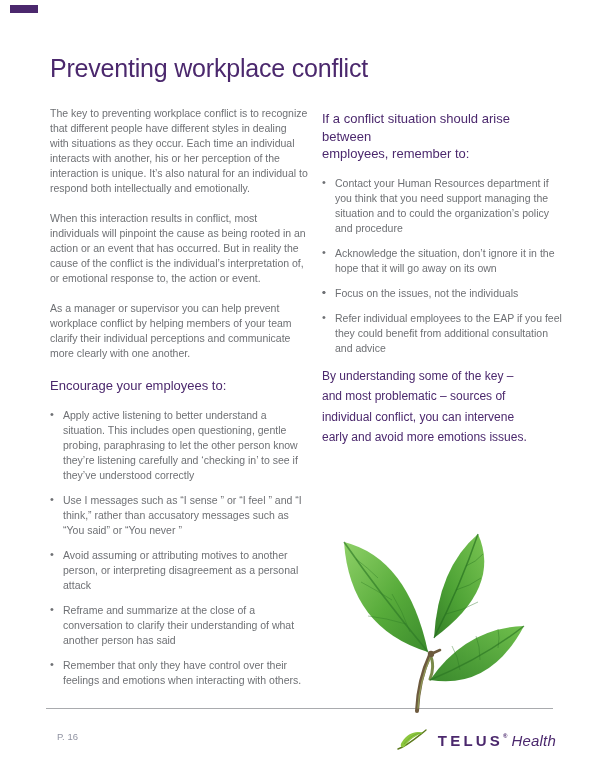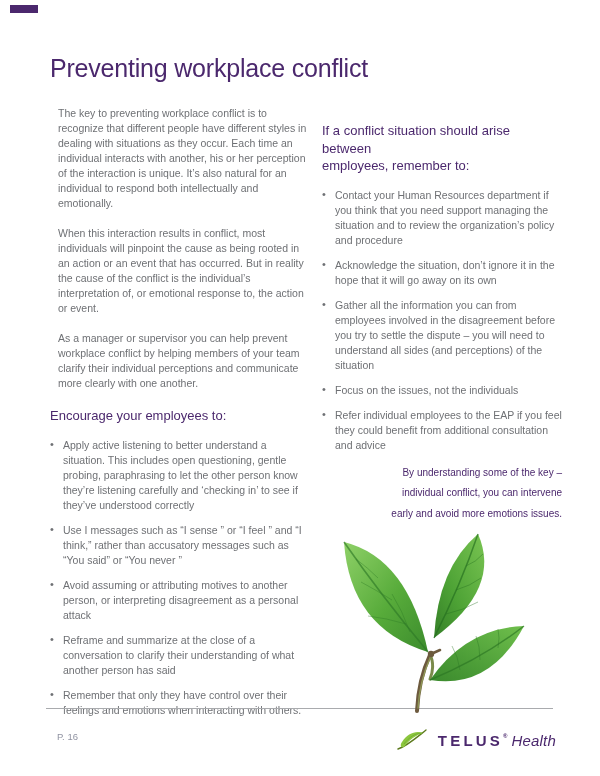--- a/index.html
+++ b/index.html
@@ -14,36 +14,36 @@
     background:#4b286d;
   }
   .title{
     position:absolute; left:50px; top:54px; width:520px;
     font-size:25px; font-weight:400; letter-spacing:-0.2px;
     color:#4b286d;
   }
   .col{ position:absolute; top:106px; color:#6e7074; font-size:10.5px; line-height:15px; }
   .col-left{ left:50px;  width:258px; }
   .col-right{ left:322px; width:240px; }
-  .col p{ margin:0 0 15px 8px; }
+  .col p{ margin:0 0 15px 0; }
   .sub-heading{
     font-size:13px; line-height:17.5px; font-weight:400; color:#4b286d;
     margin:16px 0 13px 0;
   }
-  .col-right .sub-heading{ margin-top:16px; }
+  .col-right .sub-heading{ margin-top:4px; }
   .sub-heading span{ display:block; }
   ul.bullets{ list-style:none; margin:0; padding:0; }
   ul.bullets li{
     position:relative; padding-left:13px; margin-bottom:10px;
   }
   ul.bullets li .dot{
     position:absolute; left:0; top:-1px; font-size:11px; color:#6e7074;
   }
   .pull-quote{
-    font-size:10px; line-height:20.5px; color:#4b286d;text-align:right;
+    font-size:12px; line-height:20.5px; color:#4b286d;
   }
   .pull-quote span{ display:block; }
   .footer-line{
     position:absolute; left:46px; top:708px; width:507px; height:1px;
     background:#a9abae;
   }
   .page-number{
     position:absolute; left:57px; top:731px;
     font-size:9.5px; color:#9093a2;
   }
@@ -84,28 +84,29 @@
       <li><span class="dot">•</span><span>Remember that only they have control over their feelings and emotions when interacting with others.</span></li>
     </ul>
   </div>
 
   <div class="col col-right">
     <h2 class="sub-heading">
       <span>If a conflict situation should arise between</span>
       <span>employees, remember to:</span>
     </h2>
     <ul class="bullets">
-      <li><span class="dot">•</span><span>Contact your Human Resources department if you think that you need support managing the situation and to review the organization’s policy and procedure</span></li>
+      <li><span class="dot">•</span><span>Contact your Human Resources department if you think that you need support managing the situation and to could the organization’s policy and procedure</span></li>
       <li><span class="dot">•</span><span>Acknowledge the situation, don’t ignore it in the hope that it will go away on its own</span></li>
-      <li><span class="dot">•</span><span>Gather all the information you can from employees involved in the disagreement before you try to settle the dispute – you will need to understand all sides (and perceptions) of the situation</span></li>
+      <li><span class="dot">•</span></li>
       <li><span class="dot">•</span><span>Focus on the issues, not the individuals</span></li>
       <li><span class="dot">•</span><span>Refer individual employees to the EAP if you feel they could benefit from additional consultation and advice</span></li>
     </ul>
     <div class="pull-quote">
       <span>By understanding some of the key –</span>
+      <span>and most problematic – sources of</span>
       <span>individual conflict, you can intervene</span>
       <span>early and avoid more emotions issues.</span>
     </div>
   </div>
 
   <div class="footer-line"></div>
 
   <svg class="leaves" width="262" height="186" viewBox="0 0 262 186" aria-hidden="true">
     <defs>
       <linearGradient id="gA" x1="0" y1="0" x2="1" y2="1">

